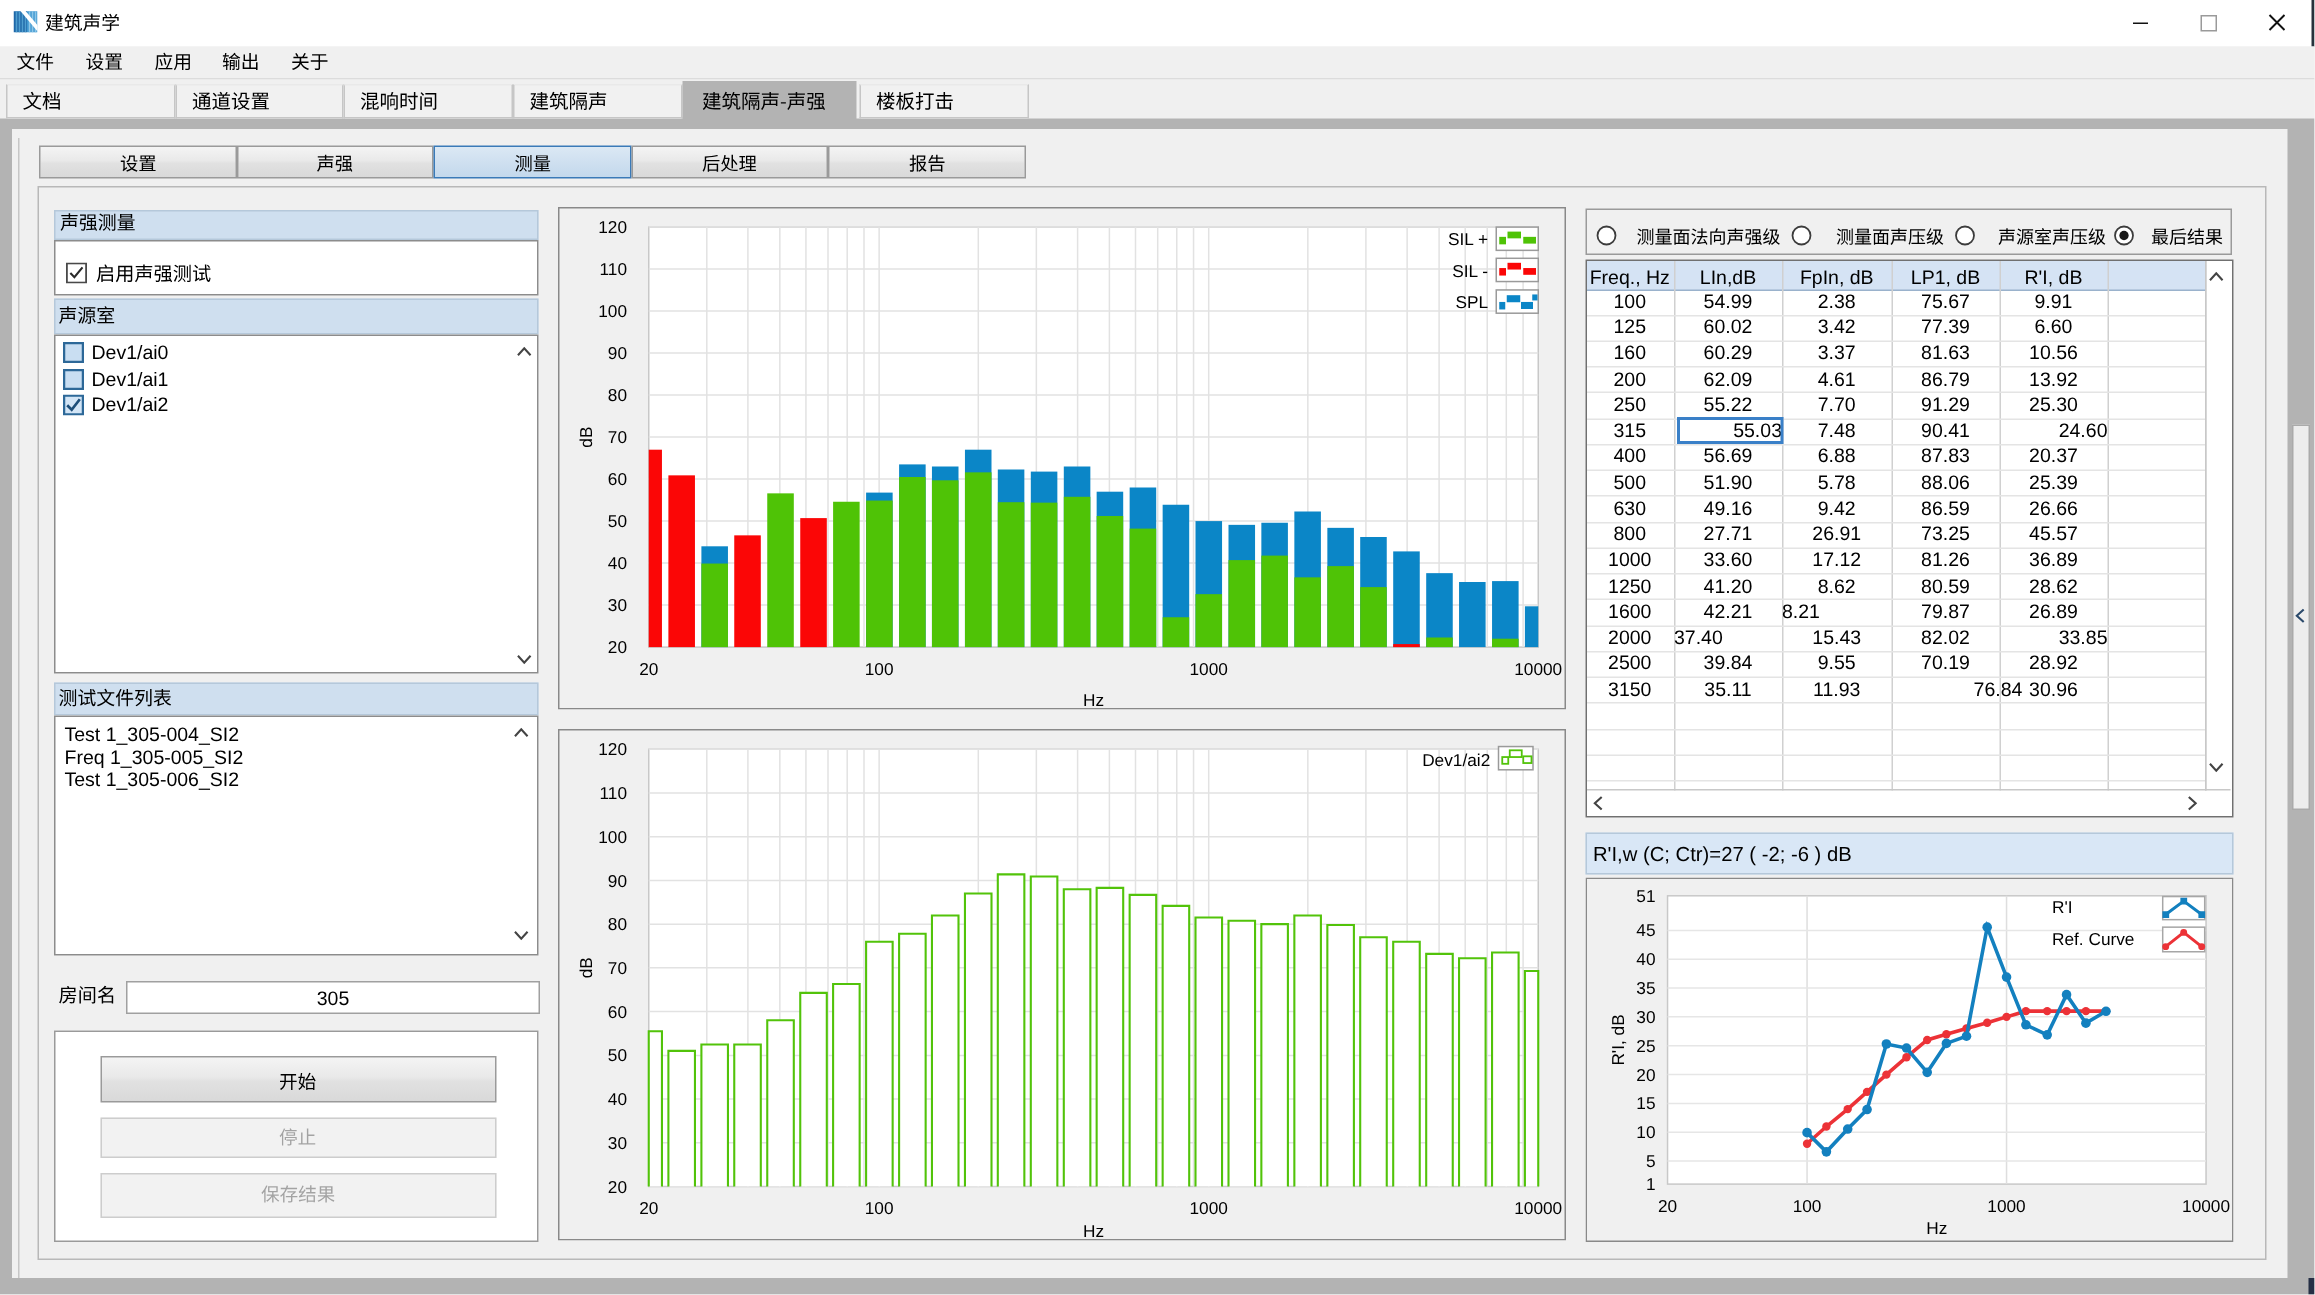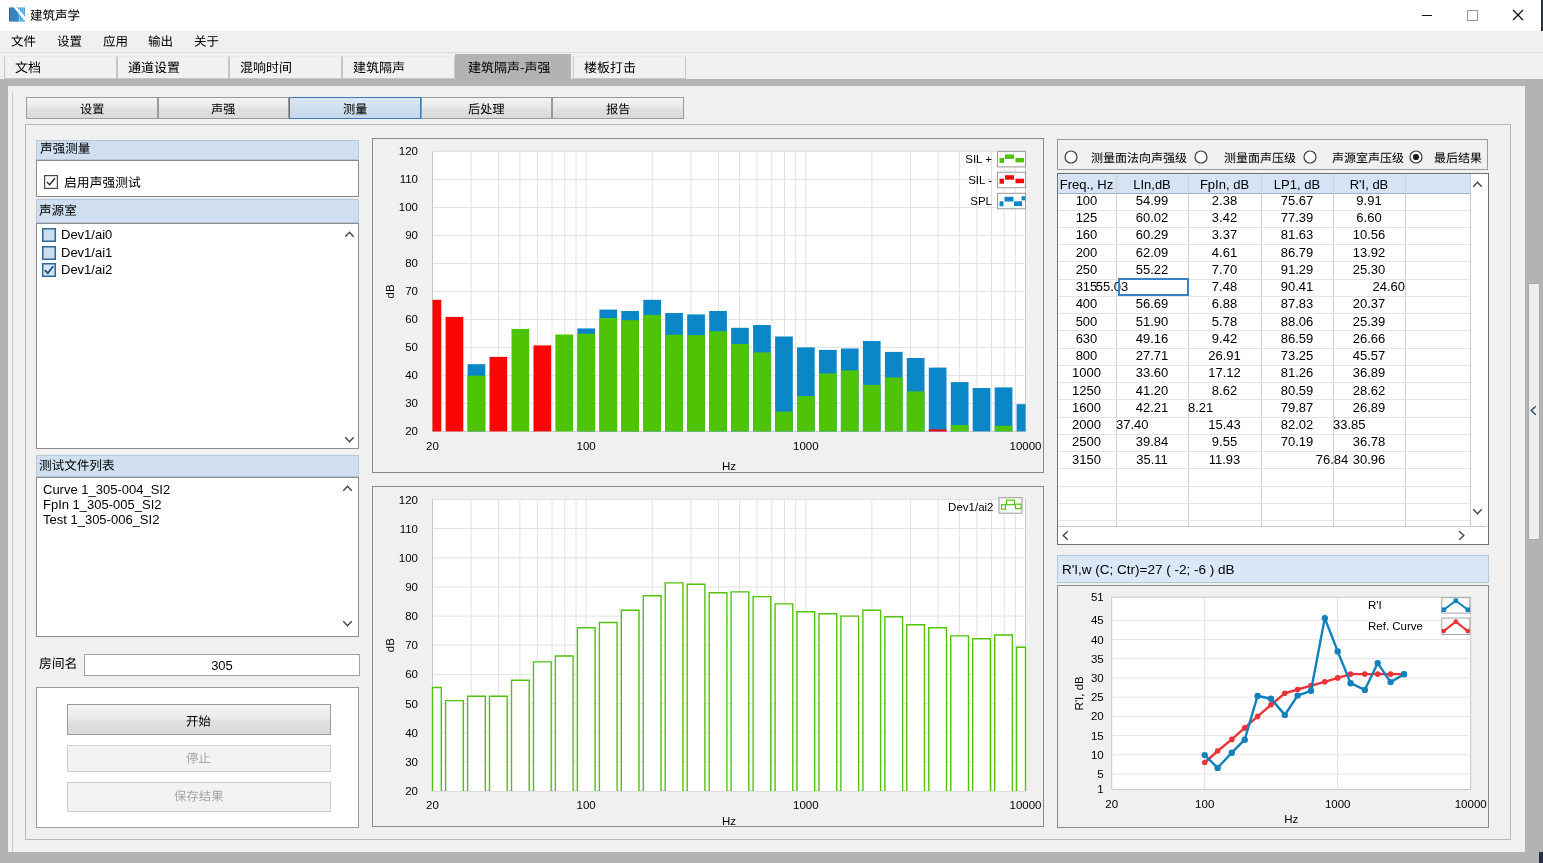--- a/index.html
+++ b/index.html
@@ -285,22 +285,22 @@
       <g fill="#000000" transform="scale(1,-1)">
         <use href="#u6D4B" x="0"></use>
         <use href="#u8BD5" x="1000"></use>
         <use href="#u6587" x="2000"></use>
         <use href="#u4EF6" x="3000"></use>
         <use href="#u5217" x="4000"></use>
         <use href="#u8868" x="5000"></use>
       </g>
     </svg>
     <div class="abs" style="left:36px;top:477px;width:323px;height:160px;background:#fff;border:1px solid #8c8c8c;box-sizing:border-box"></div>
-    <div class="abs txt13" style="left:43px;top:481.6px">Curve 1_305-004_SI2</div>
-    <div class="abs txt13" style="left:43px;top:497.0px">FpIn 1_305-005_SI2</div>
+    <div class="abs txt13" style="left:43px;top:481.6px">Test 1_305-004_SI2</div>
+    <div class="abs txt13" style="left:43px;top:497.0px">Freq 1_305-005_SI2</div>
     <div class="abs txt13" style="left:43px;top:512.4px">Test 1_305-006_SI2</div>
     <svg class="abs" style="left:341.5px;top:485.0px" width="11" height="7" viewBox="0 0 11 7">
       <path d="M1.3 5.8 L5.5 1.2 L9.7 5.8" fill="none" stroke="#444" stroke-width="1.4"></path>
     </svg>
     <svg class="abs" style="left:341.5px;top:620.0px" width="11" height="7" viewBox="0 0 11 7">
       <path d="M1.3 1.2 L5.5 5.8 L9.7 1.2" fill="none" stroke="#444" stroke-width="1.4"></path>
     </svg>
     <svg style="position:absolute;left:39.00px;top:655.97px" width="38.40" height="15.36" viewBox="0 -940 3000 1200">
       <g fill="#000000" transform="scale(1,-1)">
         <use href="#u623F" x="0"></use>
@@ -654,21 +654,21 @@
     <div class="abs txt13" style="left:1116px;top:244.7px;width:72px;text-align:center">62.09</div>
     <div class="abs txt13" style="left:1188px;top:244.7px;width:73px;text-align:center">4.61</div>
     <div class="abs txt13" style="left:1261px;top:244.7px;width:72px;text-align:center">86.79</div>
     <div class="abs txt13" style="left:1333px;top:244.7px;width:72px;text-align:center">13.92</div>
     <div class="abs txt13" style="left:1057px;top:261.9px;width:59px;text-align:center">250</div>
     <div class="abs txt13" style="left:1116px;top:261.9px;width:72px;text-align:center">55.22</div>
     <div class="abs txt13" style="left:1188px;top:261.9px;width:73px;text-align:center">7.70</div>
     <div class="abs txt13" style="left:1261px;top:261.9px;width:72px;text-align:center">91.29</div>
     <div class="abs txt13" style="left:1333px;top:261.9px;width:72px;text-align:center">25.30</div>
     <div class="abs txt13" style="left:1057px;top:279.2px;width:59px;text-align:center">315</div>
-    <div class="abs txt13" style="left:1076px;top:279.2px;width:72px;text-align:center">55.03</div>
+    <div class="abs txt13" style="left:1116px;top:279.2px;width:72px;text-align:right">55.03</div>
     <div class="abs txt13" style="left:1188px;top:279.2px;width:73px;text-align:center">7.48</div>
     <div class="abs txt13" style="left:1261px;top:279.2px;width:72px;text-align:center">90.41</div>
     <div class="abs txt13" style="left:1333px;top:279.2px;width:72px;text-align:right">24.60</div>
     <div class="abs txt13" style="left:1057px;top:296.4px;width:59px;text-align:center">400</div>
     <div class="abs txt13" style="left:1116px;top:296.4px;width:72px;text-align:center">56.69</div>
     <div class="abs txt13" style="left:1188px;top:296.4px;width:73px;text-align:center">6.88</div>
     <div class="abs txt13" style="left:1261px;top:296.4px;width:72px;text-align:center">87.83</div>
     <div class="abs txt13" style="left:1333px;top:296.4px;width:72px;text-align:center">20.37</div>
     <div class="abs txt13" style="left:1057px;top:313.7px;width:59px;text-align:center">500</div>
     <div class="abs txt13" style="left:1116px;top:313.7px;width:72px;text-align:center">51.90</div>
@@ -697,26 +697,26 @@
     <div class="abs txt13" style="left:1333px;top:382.7px;width:72px;text-align:center">28.62</div>
     <div class="abs txt13" style="left:1057px;top:399.9px;width:59px;text-align:center">1600</div>
     <div class="abs txt13" style="left:1116px;top:399.9px;width:72px;text-align:center">42.21</div>
     <div class="abs txt13" style="left:1188px;top:399.9px;width:73px;">8.21</div>
     <div class="abs txt13" style="left:1261px;top:399.9px;width:72px;text-align:center">79.87</div>
     <div class="abs txt13" style="left:1333px;top:399.9px;width:72px;text-align:center">26.89</div>
     <div class="abs txt13" style="left:1057px;top:417.2px;width:59px;text-align:center">2000</div>
     <div class="abs txt13" style="left:1116px;top:417.2px;width:72px;">37.40</div>
     <div class="abs txt13" style="left:1188px;top:417.2px;width:73px;text-align:center">15.43</div>
     <div class="abs txt13" style="left:1261px;top:417.2px;width:72px;text-align:center">82.02</div>
-    <div class="abs txt13" style="left:1333px;top:417.2px;width:72px;text-align:left">33.85</div>
+    <div class="abs txt13" style="left:1333px;top:417.2px;width:72px;text-align:right">33.85</div>
     <div class="abs txt13" style="left:1057px;top:434.4px;width:59px;text-align:center">2500</div>
     <div class="abs txt13" style="left:1116px;top:434.4px;width:72px;text-align:center">39.84</div>
     <div class="abs txt13" style="left:1188px;top:434.4px;width:73px;text-align:center">9.55</div>
     <div class="abs txt13" style="left:1261px;top:434.4px;width:72px;text-align:center">70.19</div>
-    <div class="abs txt13" style="left:1333px;top:434.4px;width:72px;text-align:center">36.78</div>
+    <div class="abs txt13" style="left:1333px;top:434.4px;width:72px;text-align:center">28.92</div>
     <div class="abs txt13" style="left:1057px;top:451.7px;width:59px;text-align:center">3150</div>
     <div class="abs txt13" style="left:1116px;top:451.7px;width:72px;text-align:center">35.11</div>
     <div class="abs txt13" style="left:1188px;top:451.7px;width:73px;text-align:center">11.93</div>
     <div class="abs txt13" style="left:1296px;top:451.7px;width:72px;text-align:center">76.84</div>
     <div class="abs txt13" style="left:1333px;top:451.7px;width:72px;text-align:center">30.96</div>
     <div class="abs" style="left:1117.5px;top:278.3px;width:71px;height:17.5px;border:2px solid #3a80c8;box-sizing:border-box"></div>
     <div class="abs" style="left:1470px;top:174px;width:1px;height:353px;background:#c8c8c8"></div>
     <svg class="abs" style="left:1471.5px;top:180.5px" width="11" height="7" viewBox="0 0 11 7">
       <path d="M1.3 5.8 L5.5 1.2 L9.7 5.8" fill="none" stroke="#444" stroke-width="1.4"></path>
     </svg>

